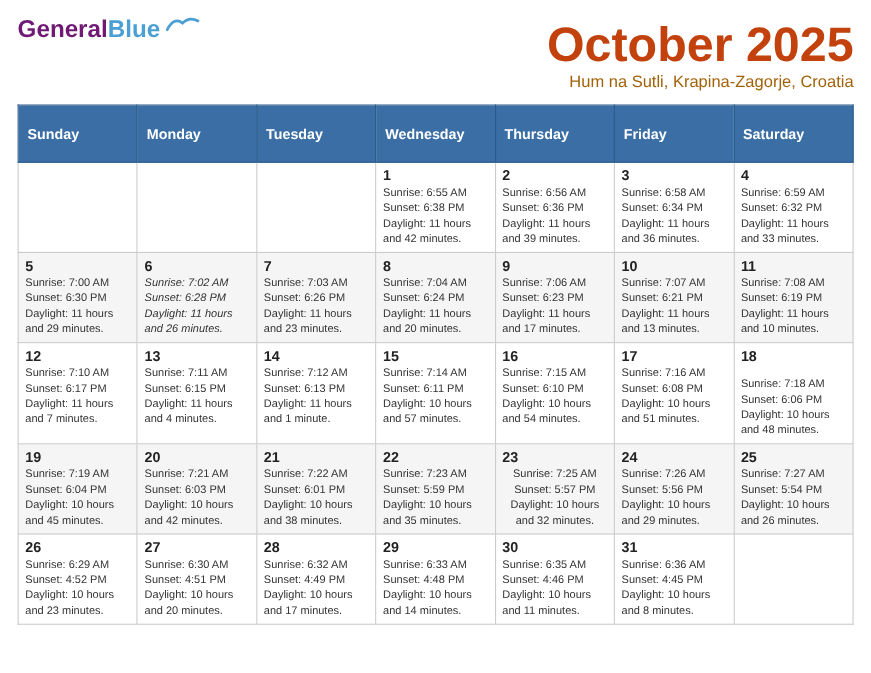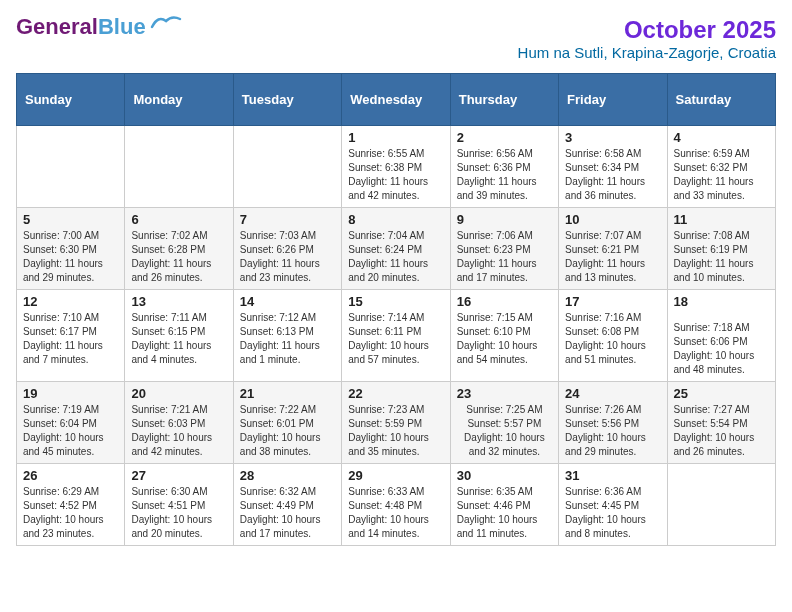--- a/index.html
+++ b/index.html
@@ -27,28 +27,28 @@
       color: #1a3a5c;
       line-height: 1;
     }
     .logo-text span {
       color: #701a75;
     }
     .title-block {
       text-align: right;
     }
     .month-title {
-      font-size: 24px;
+      font-size: 44px;
       font-weight: bold;
-      color: #6d28d9;
+      color: #c2410c;
       text-align: right;
     }
     .location {
       font-size: 15px;
-      color: #0369a1;
+      color: #a16207;
     }
     .calendar {
       width: 100%;
       border-collapse: collapse;
       border: 1px solid #ccc;
     }
     .calendar th {
       background: #3a6ea5;
       color: #fff;
       text-align: left;
@@ -153,21 +153,21 @@
       <tr>
         <td>
           <div class="day-number">5</div>
           <div class="day-info" style="white-space: pre-line;">Sunrise: 7:00 AM
 Sunset: 6:30 PM
 Daylight: 11 hours
 and 29 minutes.</div>
         </td>
         <td>
           <div class="day-number">6</div>
-          <div class="day-info" style="white-space: pre-line;">Sunrise: 7:02 AM
+          <div class="day-info" style="white-space: pre-line; font-style: italic;">Sunrise: 7:02 AM
 Sunset: 6:28 PM
 Daylight: 11 hours
 and 26 minutes.</div>
         </td>
         <td>
           <div class="day-number">7</div>
           <div class="day-info" style="white-space: pre-line;">Sunrise: 7:03 AM
 Sunset: 6:26 PM
 Daylight: 11 hours
 and 23 minutes.</div>

